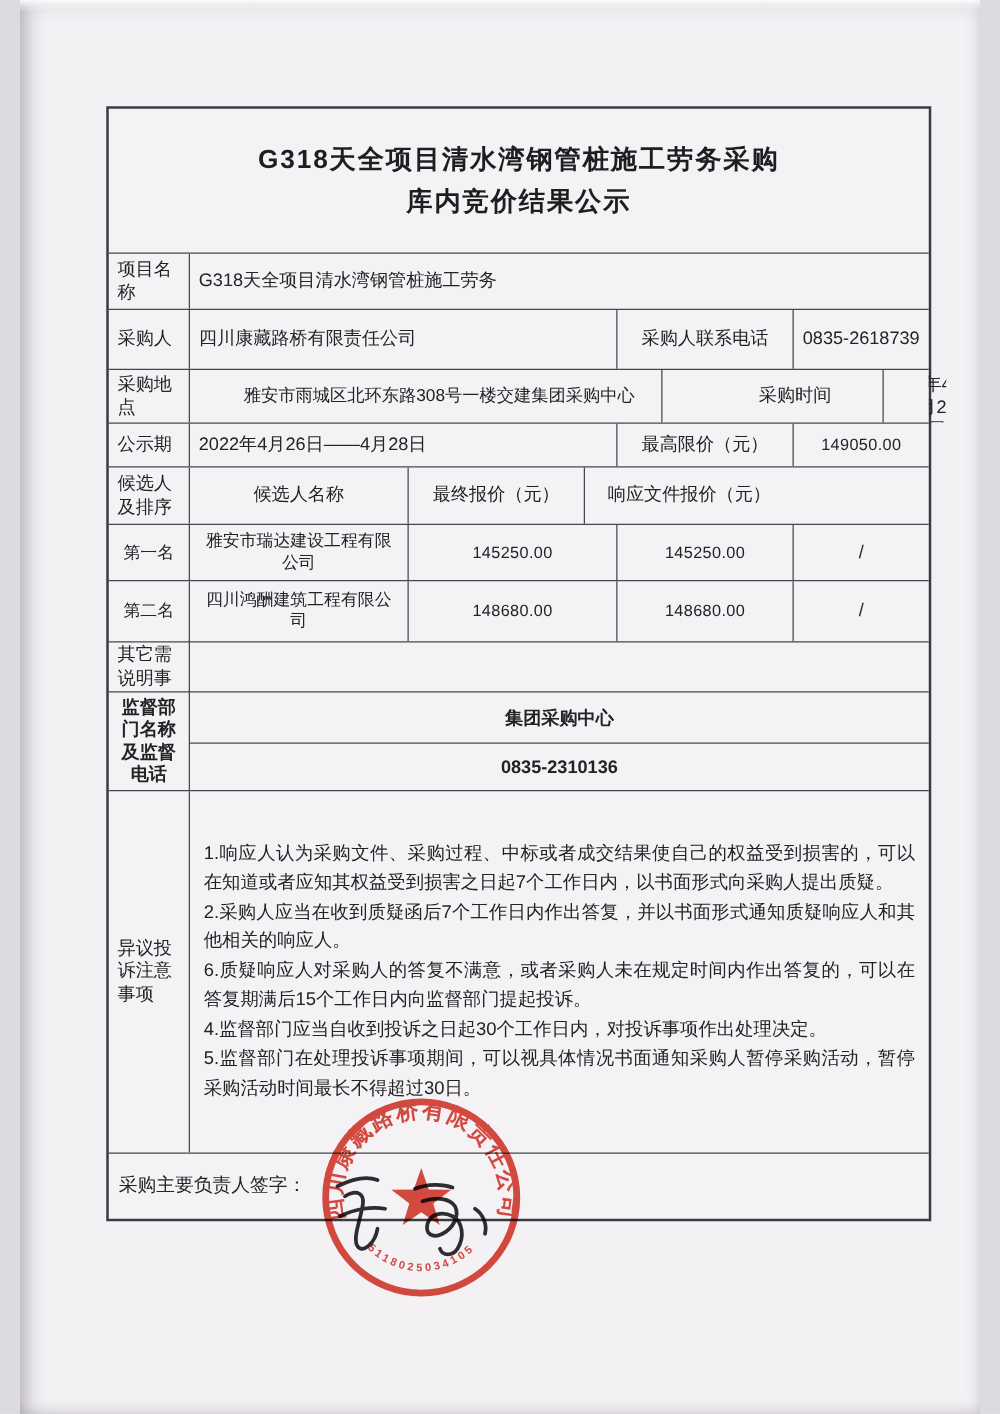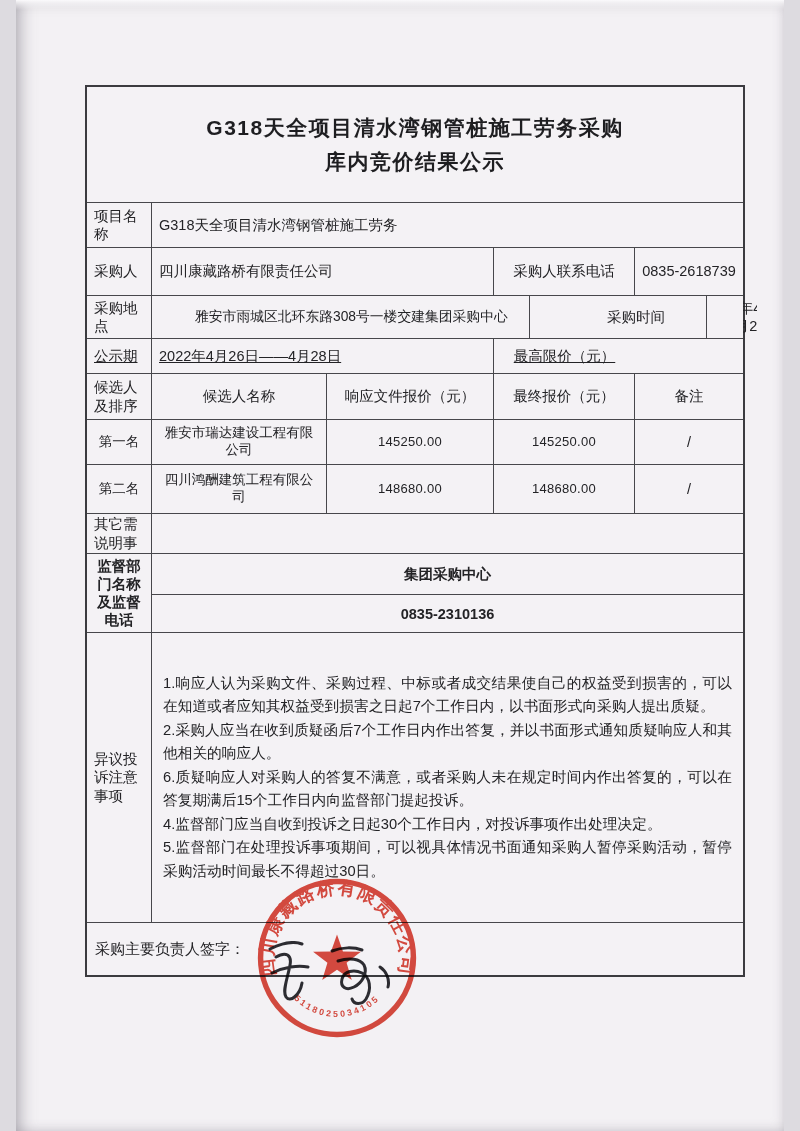--- a/index.html
+++ b/index.html
@@ -34,21 +34,21 @@
   .grow { flex:1 1 auto; }
 
   .title-box { height:116px; display:flex; flex-direction:column;
                justify-content:center; align-items:center; }
   .title-line { font-weight:bold; font-size:21px; letter-spacing:1.5px;
                 line-height:34px; color:#1e1e21; }
 
   .r-project { height:45px; }
   .r-purchaser { height:48px; }
   .r-location { height:43px;gap:36px; }
-  .r-publicity { height:35px;text-decoration:underline; }
+  .r-publicity { height:35px; }
   .r-candhead { height:46px; }
   .r-cand1 { height:45px; }
   .r-cand2 { height:49px; }
   .r-other { height:40px;align-items:center; }
   .r-superv { height:79px;font-weight:bold; }
   .r-notice { height:290px; }
   .r-sign { height:52px; }
 
   .w-value { width:342px; flex:0 0 342px; }
   .w-midlab { width:141px; flex:0 0 141px; }
@@ -100,28 +100,28 @@
       <div class="cell lab">采购地点</div>
       <div class="cell w-value" style="font-size:13.8px">雅安市雨城区北环东路308号一楼交建集团采购中心</div>
       <div class="cell w-midlab center">采购时间</div>
       <div class="cell grow center">2022年4月24日</div>
     </div>
 
     <div class="trow r-publicity">
       <div class="cell lab">公示期</div>
       <div class="cell w-value">2022年4月26日——4月28日</div>
       <div class="cell w-midlab center">最高限价（元）</div>
+      <div class="cell grow center num">149050.00</div>
     </div>
 
     <div class="trow r-candhead">
       <div class="cell lab">候选人及排序</div>
       <div class="cell w-name center">候选人名称</div>
+      <div class="cell w-midlab center">最终报价（元）</div>
       <div class="cell w-bid center">响应文件报价（元）</div>
-      <div class="cell w-midlab center">最终报价（元）</div>
-      <div class="cell grow center">备注</div>
     </div>
 
     <div class="trow r-cand1">
       <div class="cell lab center" style="font-size:13.5px">第一名</div>
       <div class="cell w-name center cand-name">雅安市瑞达建设工程有限公司</div>
       <div class="cell w-bid center num">145250.00</div>
       <div class="cell w-midlab center num">145250.00</div>
       <div class="cell grow center">/</div>
     </div>
 

